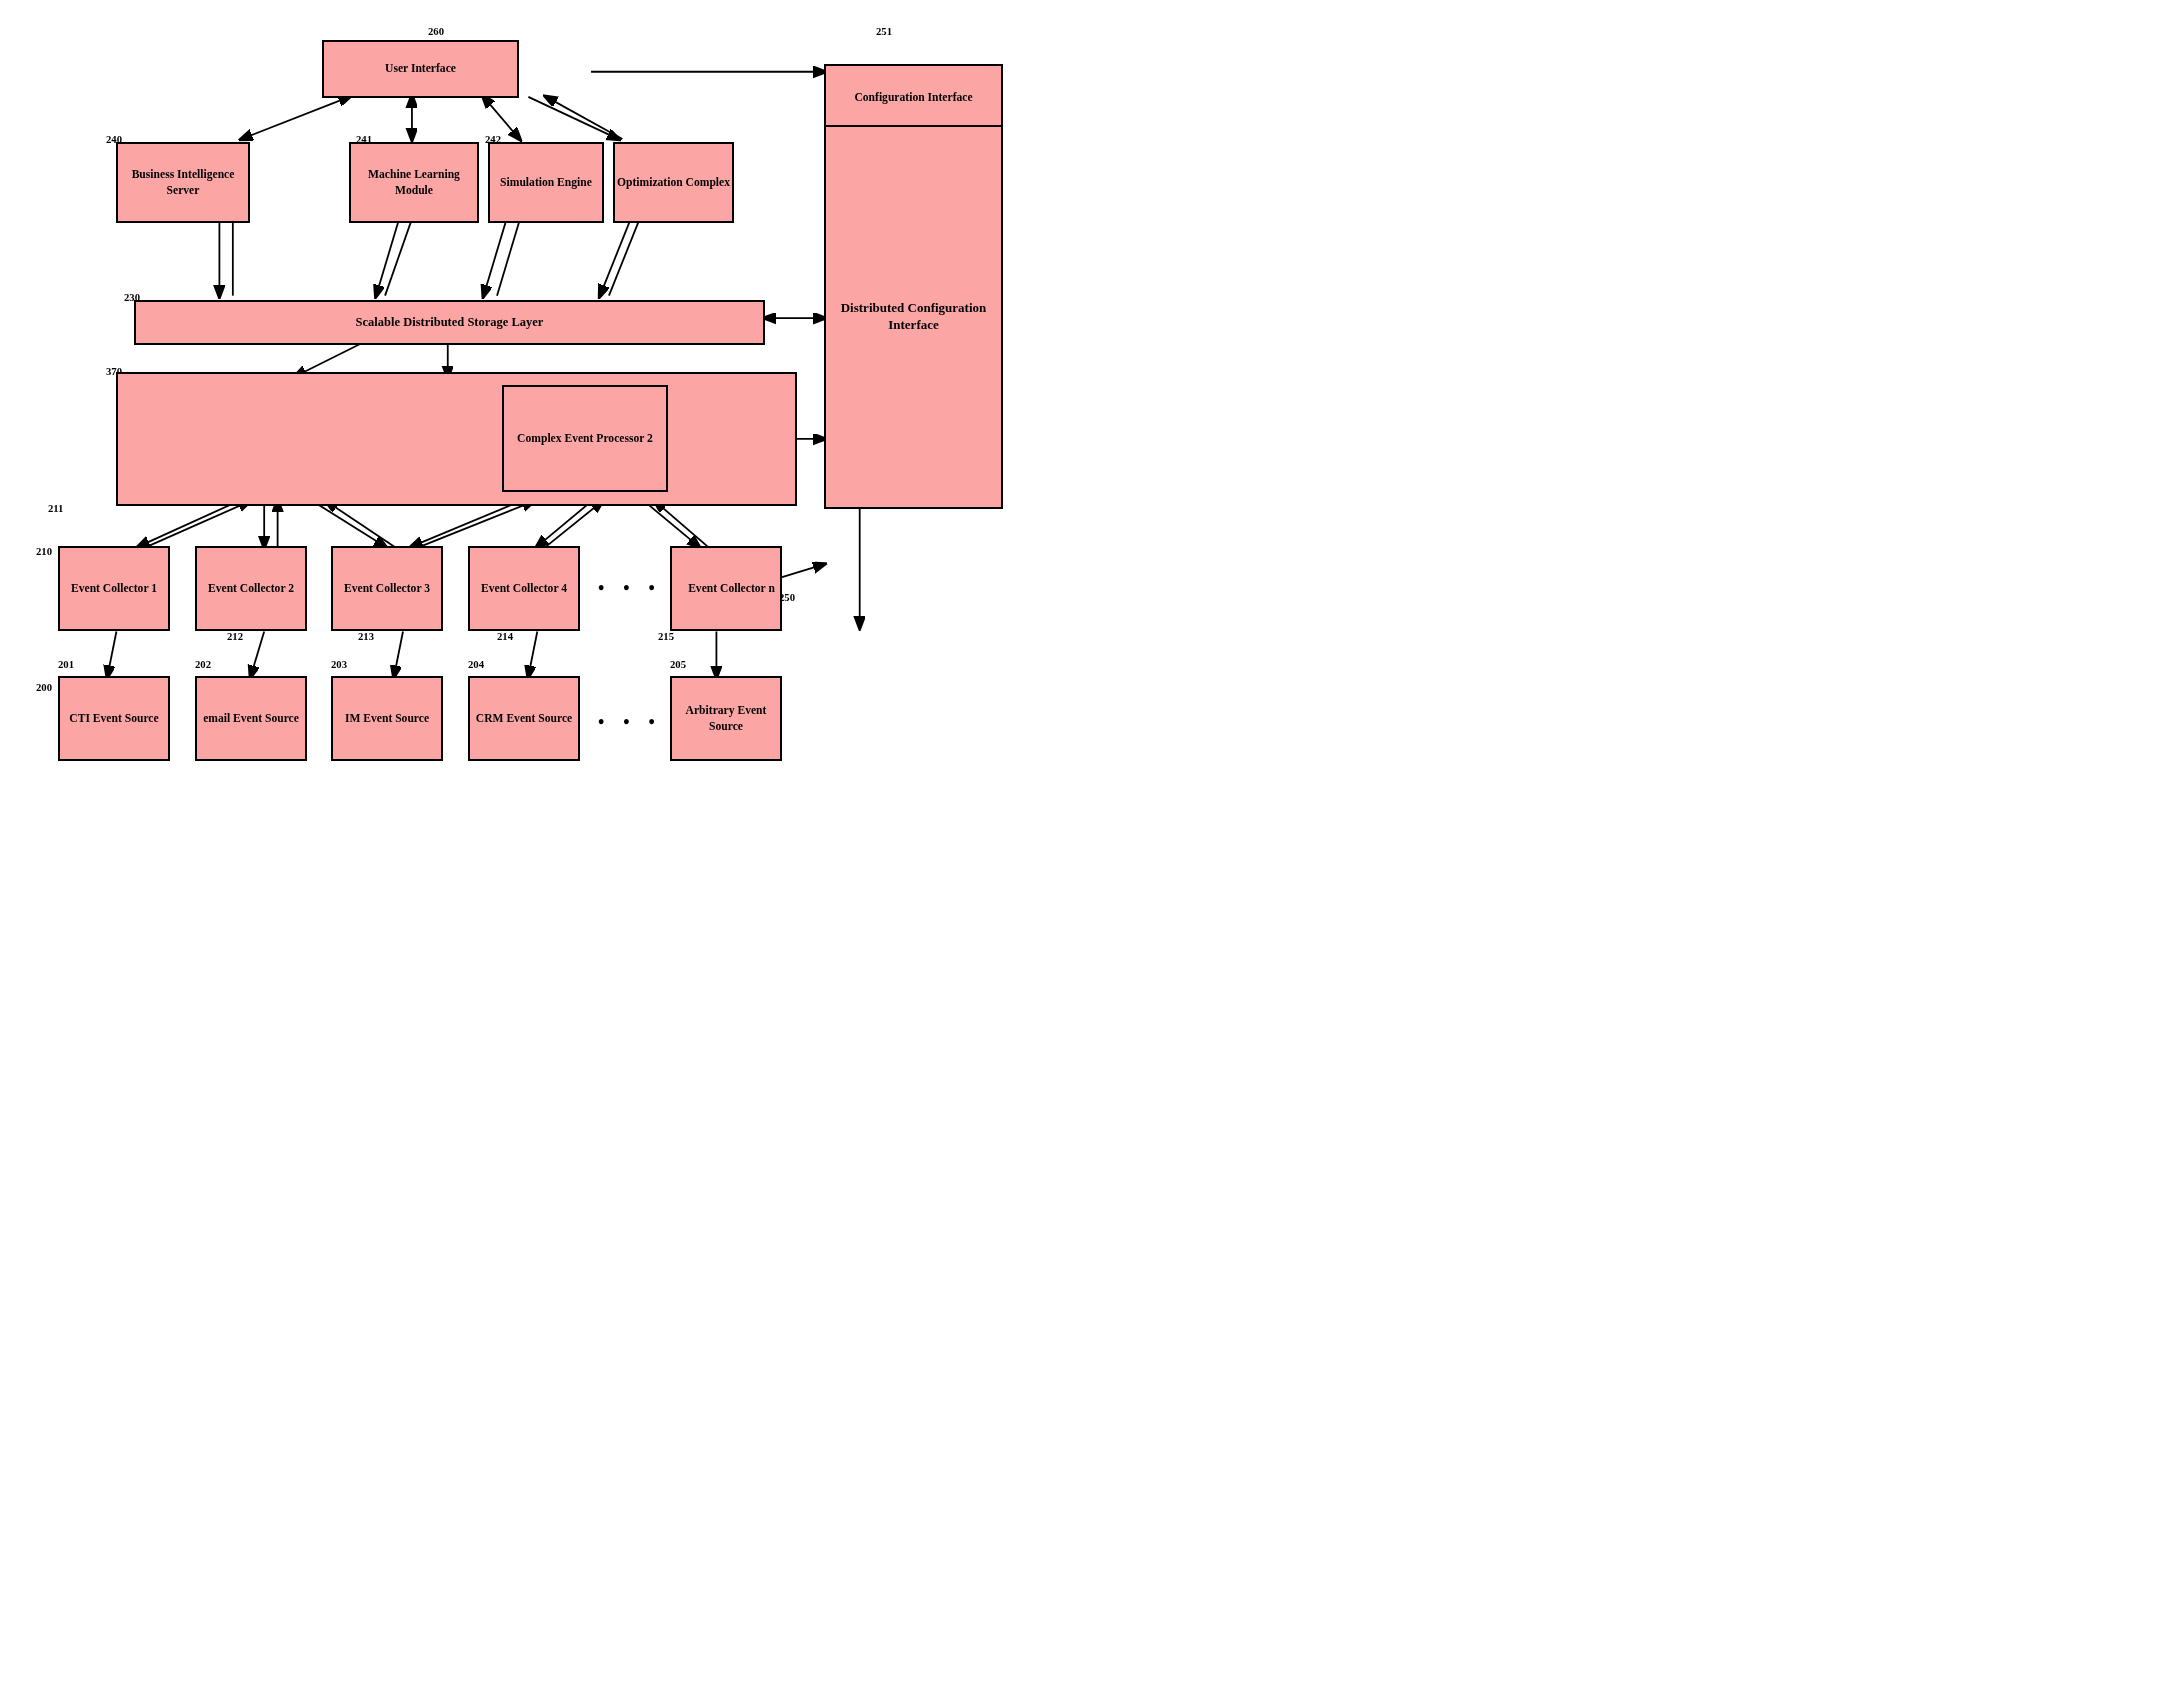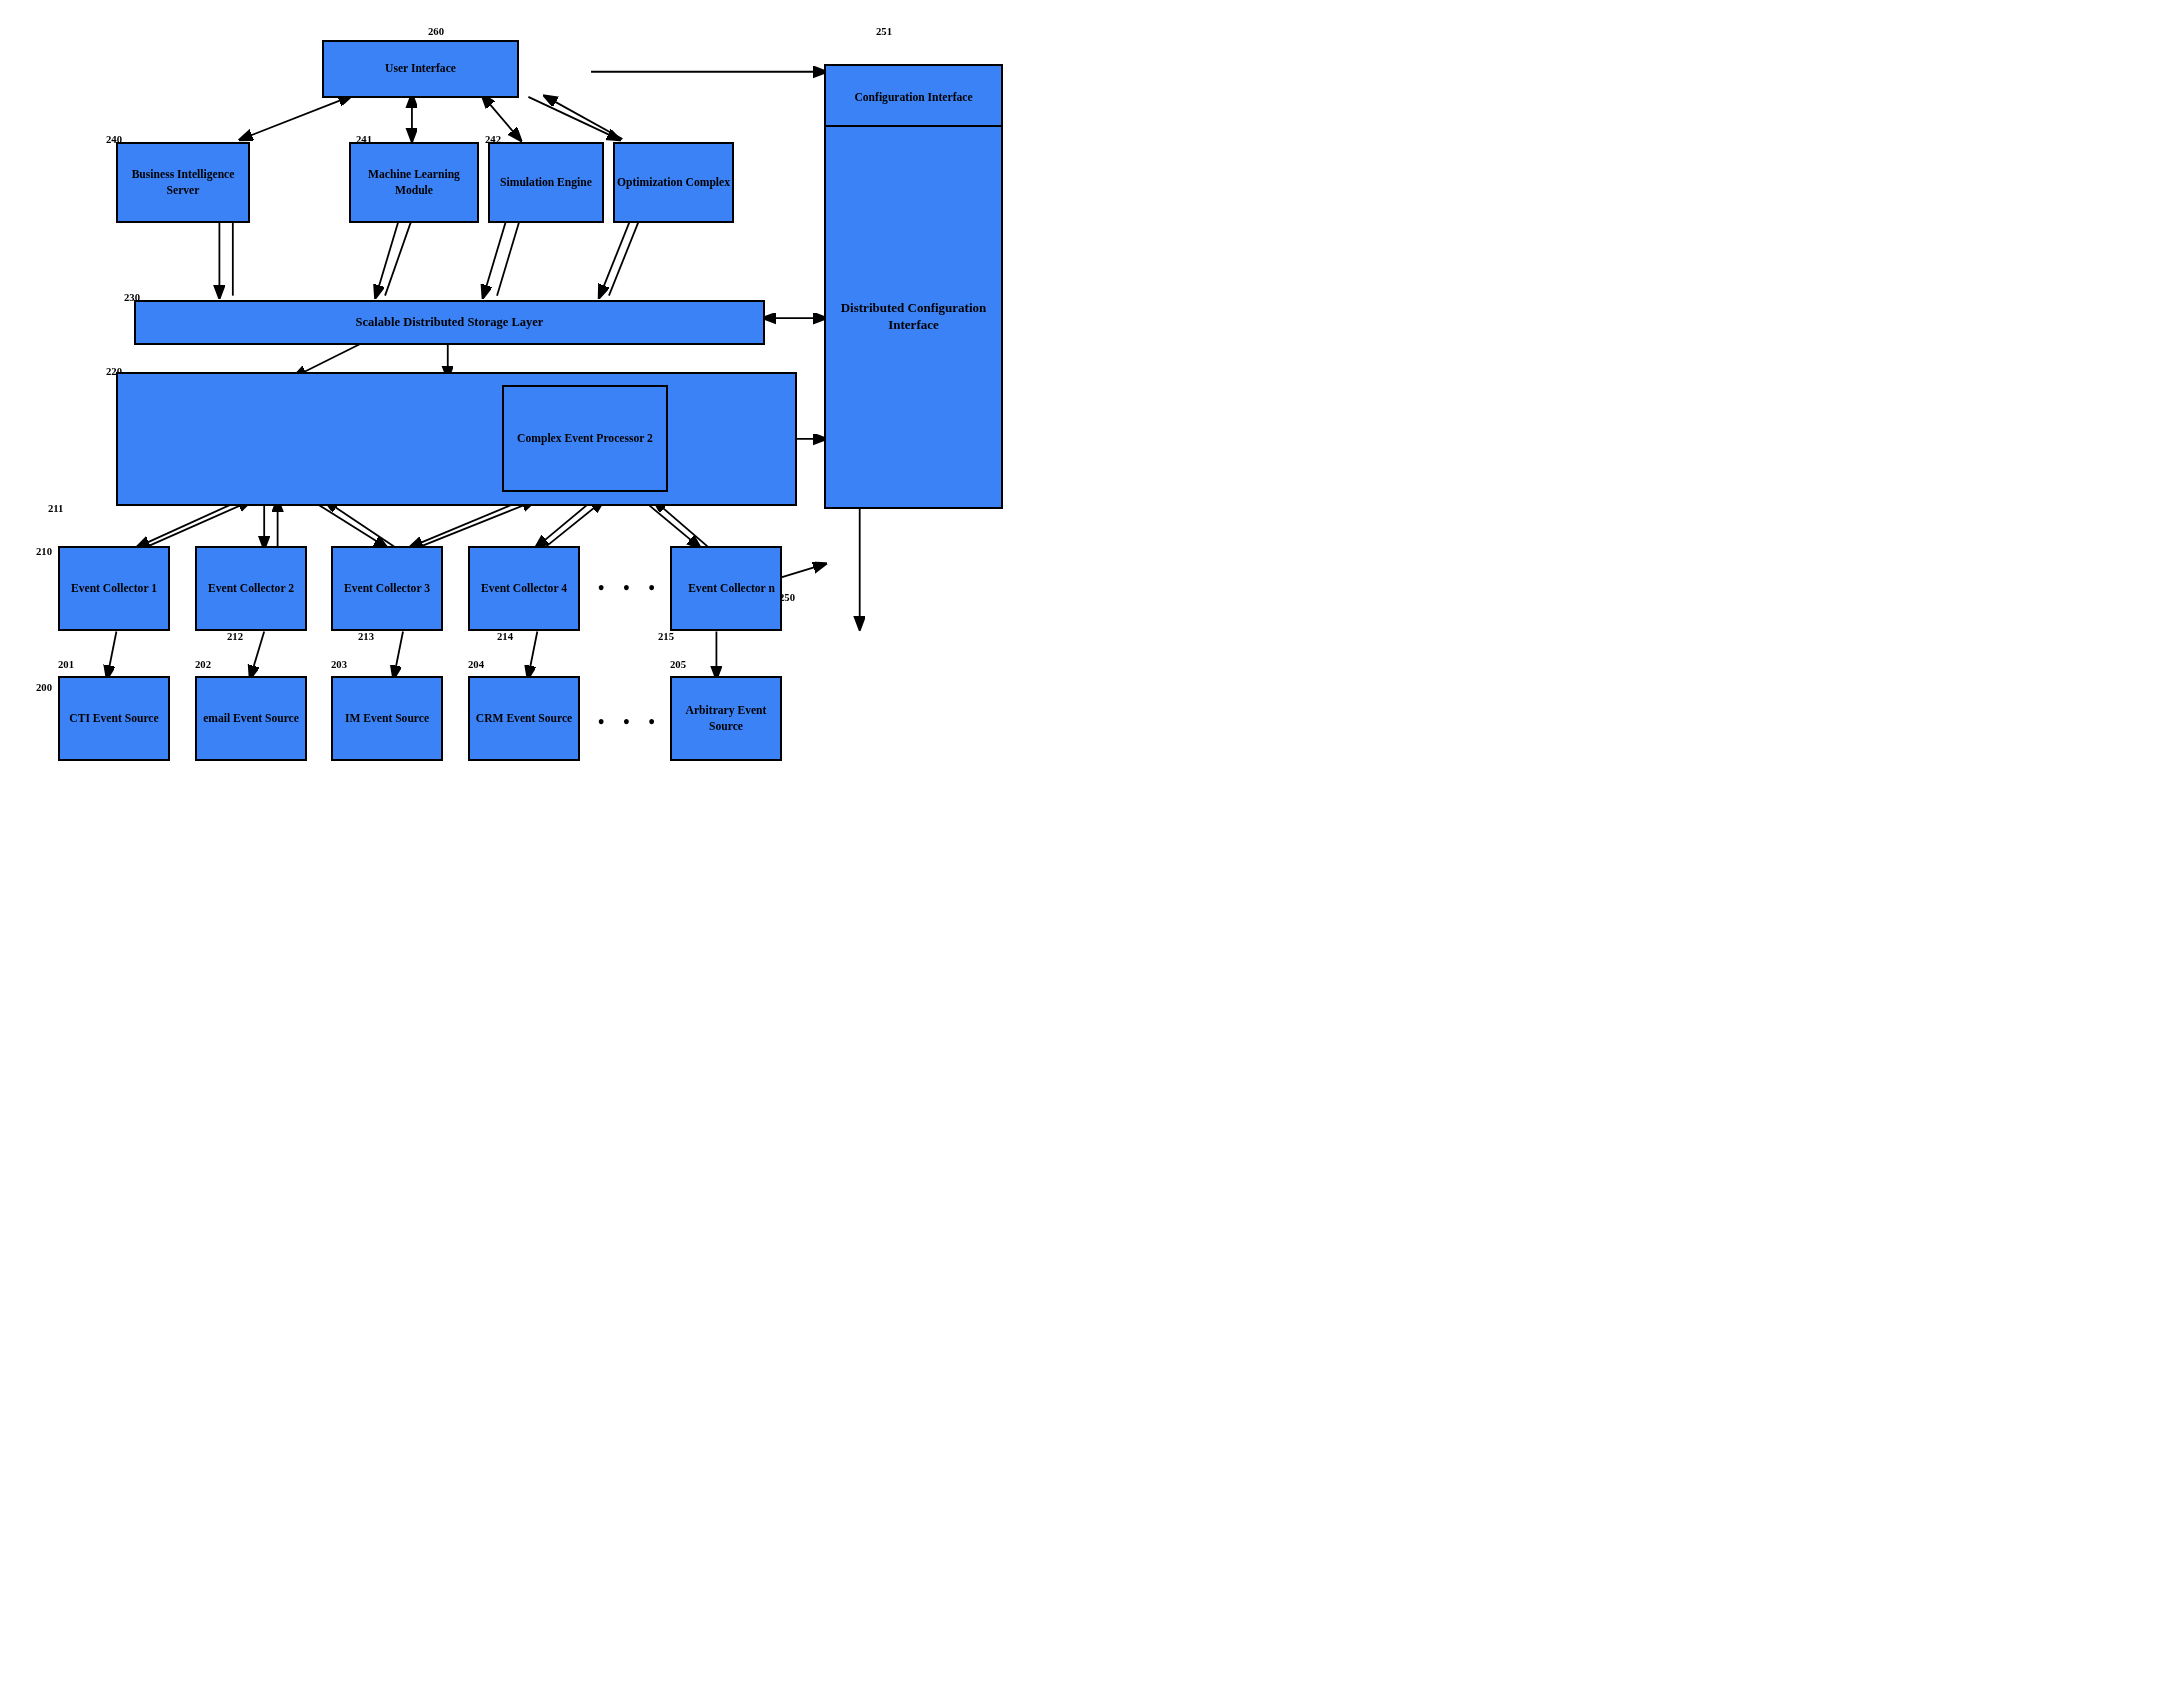--- a/index.html
+++ b/index.html
@@ -12,21 +12,21 @@
       overflow: hidden;
     }
     .diagram {
       position: relative;
       width: 1080px;
       height: 851px;
     }
     .box {
       position: absolute;
       border: 2.2px solid #000;
-      background: #3b82f6;
+      background: #fca5a5;
       display: flex;
       align-items: center;
       justify-content: center;
       text-align: center;
       font-size: 11.6px;
       font-weight: bold;
       line-height: 1.3;
     }
     .label {
       position: absolute;
@@ -188,21 +188,21 @@
   </div>
 
   <div class="label" style="left:779px; top:591px;">250</div>
 
   <div class="label" style="left:124px; top:291px;">230</div>
 
   <div class="box" style="left:134px; top:300px; width:631px; height:45px; font-size:12.5px;">
     <span>Scalable Distributed Storage Layer</span>
   </div>
 
-  <div class="label" style="left:106px; top:365px;">220</div>
+  <div class="label" style="left:106px; top:365px;">370</div>
 
   <div class="label" style="left:407px; top:419px;">221</div>
 
   <div class="label" style="left:439px; top:446px;">222</div>
 
   <div class="box" style="left:116px; top:372px; width:681px; height:134px;"></div>
 
 
   <div class="box" style="left:502px; top:385px; width:166px; height:107px;">
     <span>Complex Event Processor 2</span>

